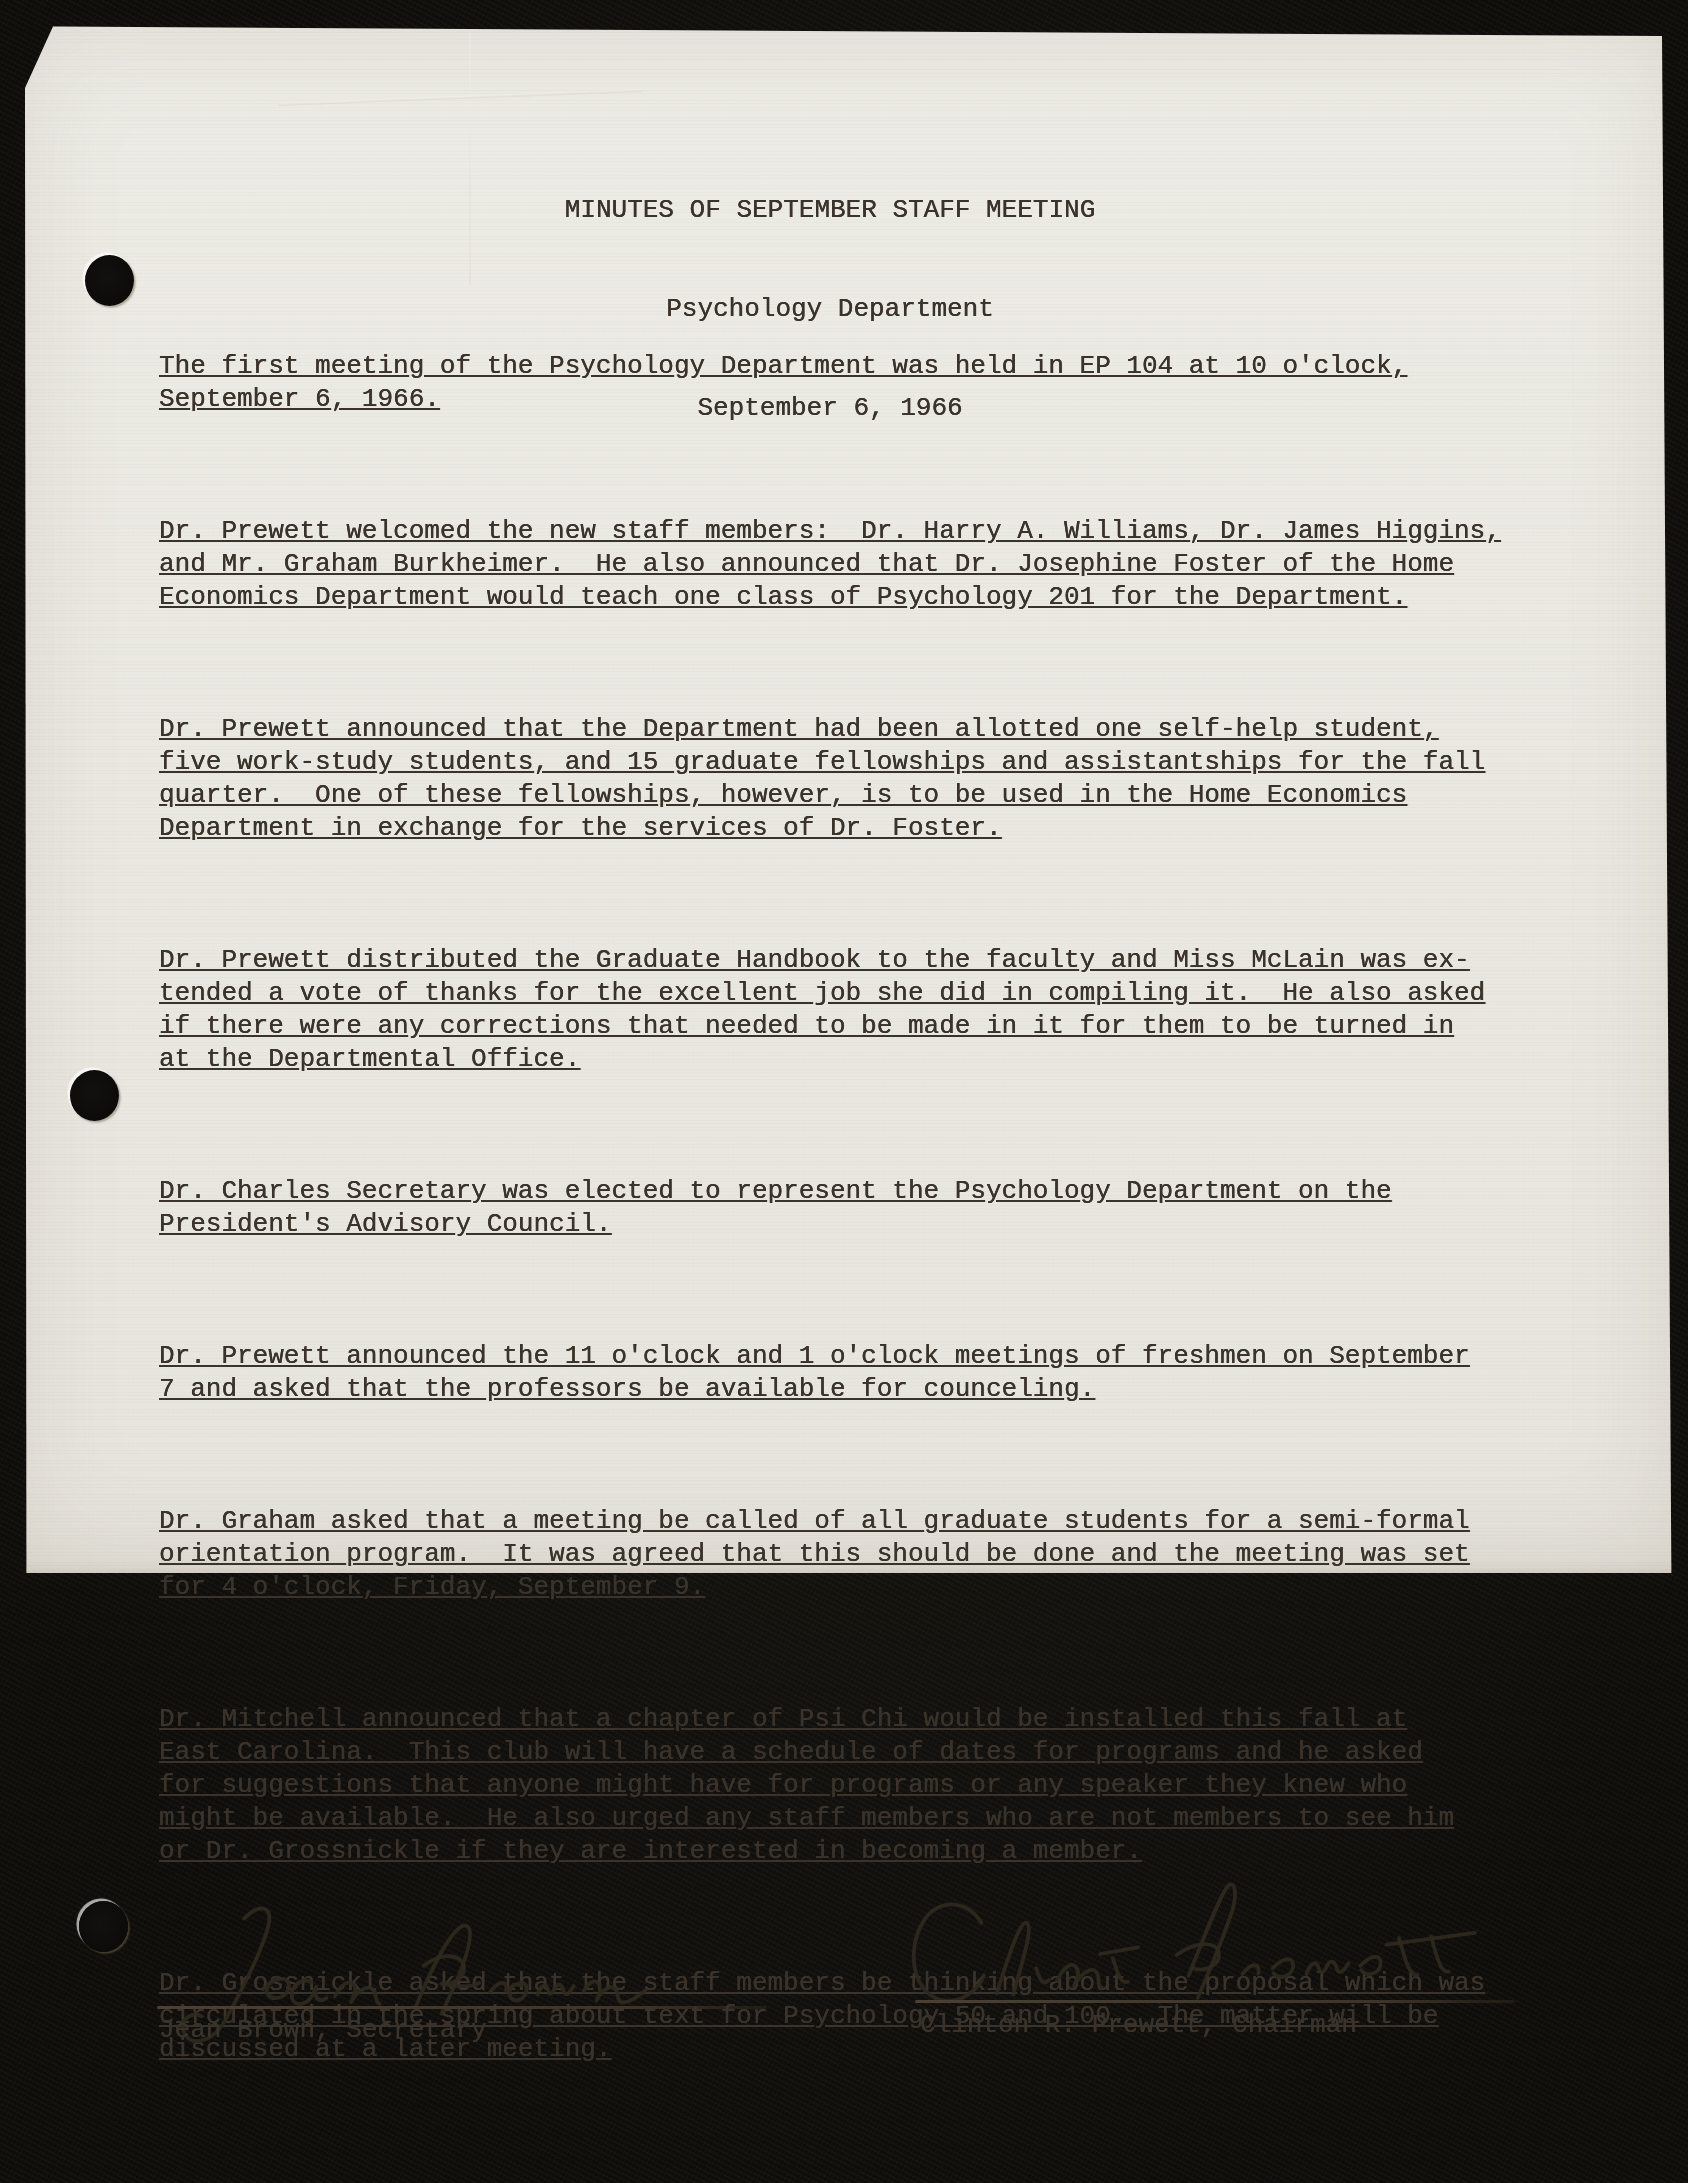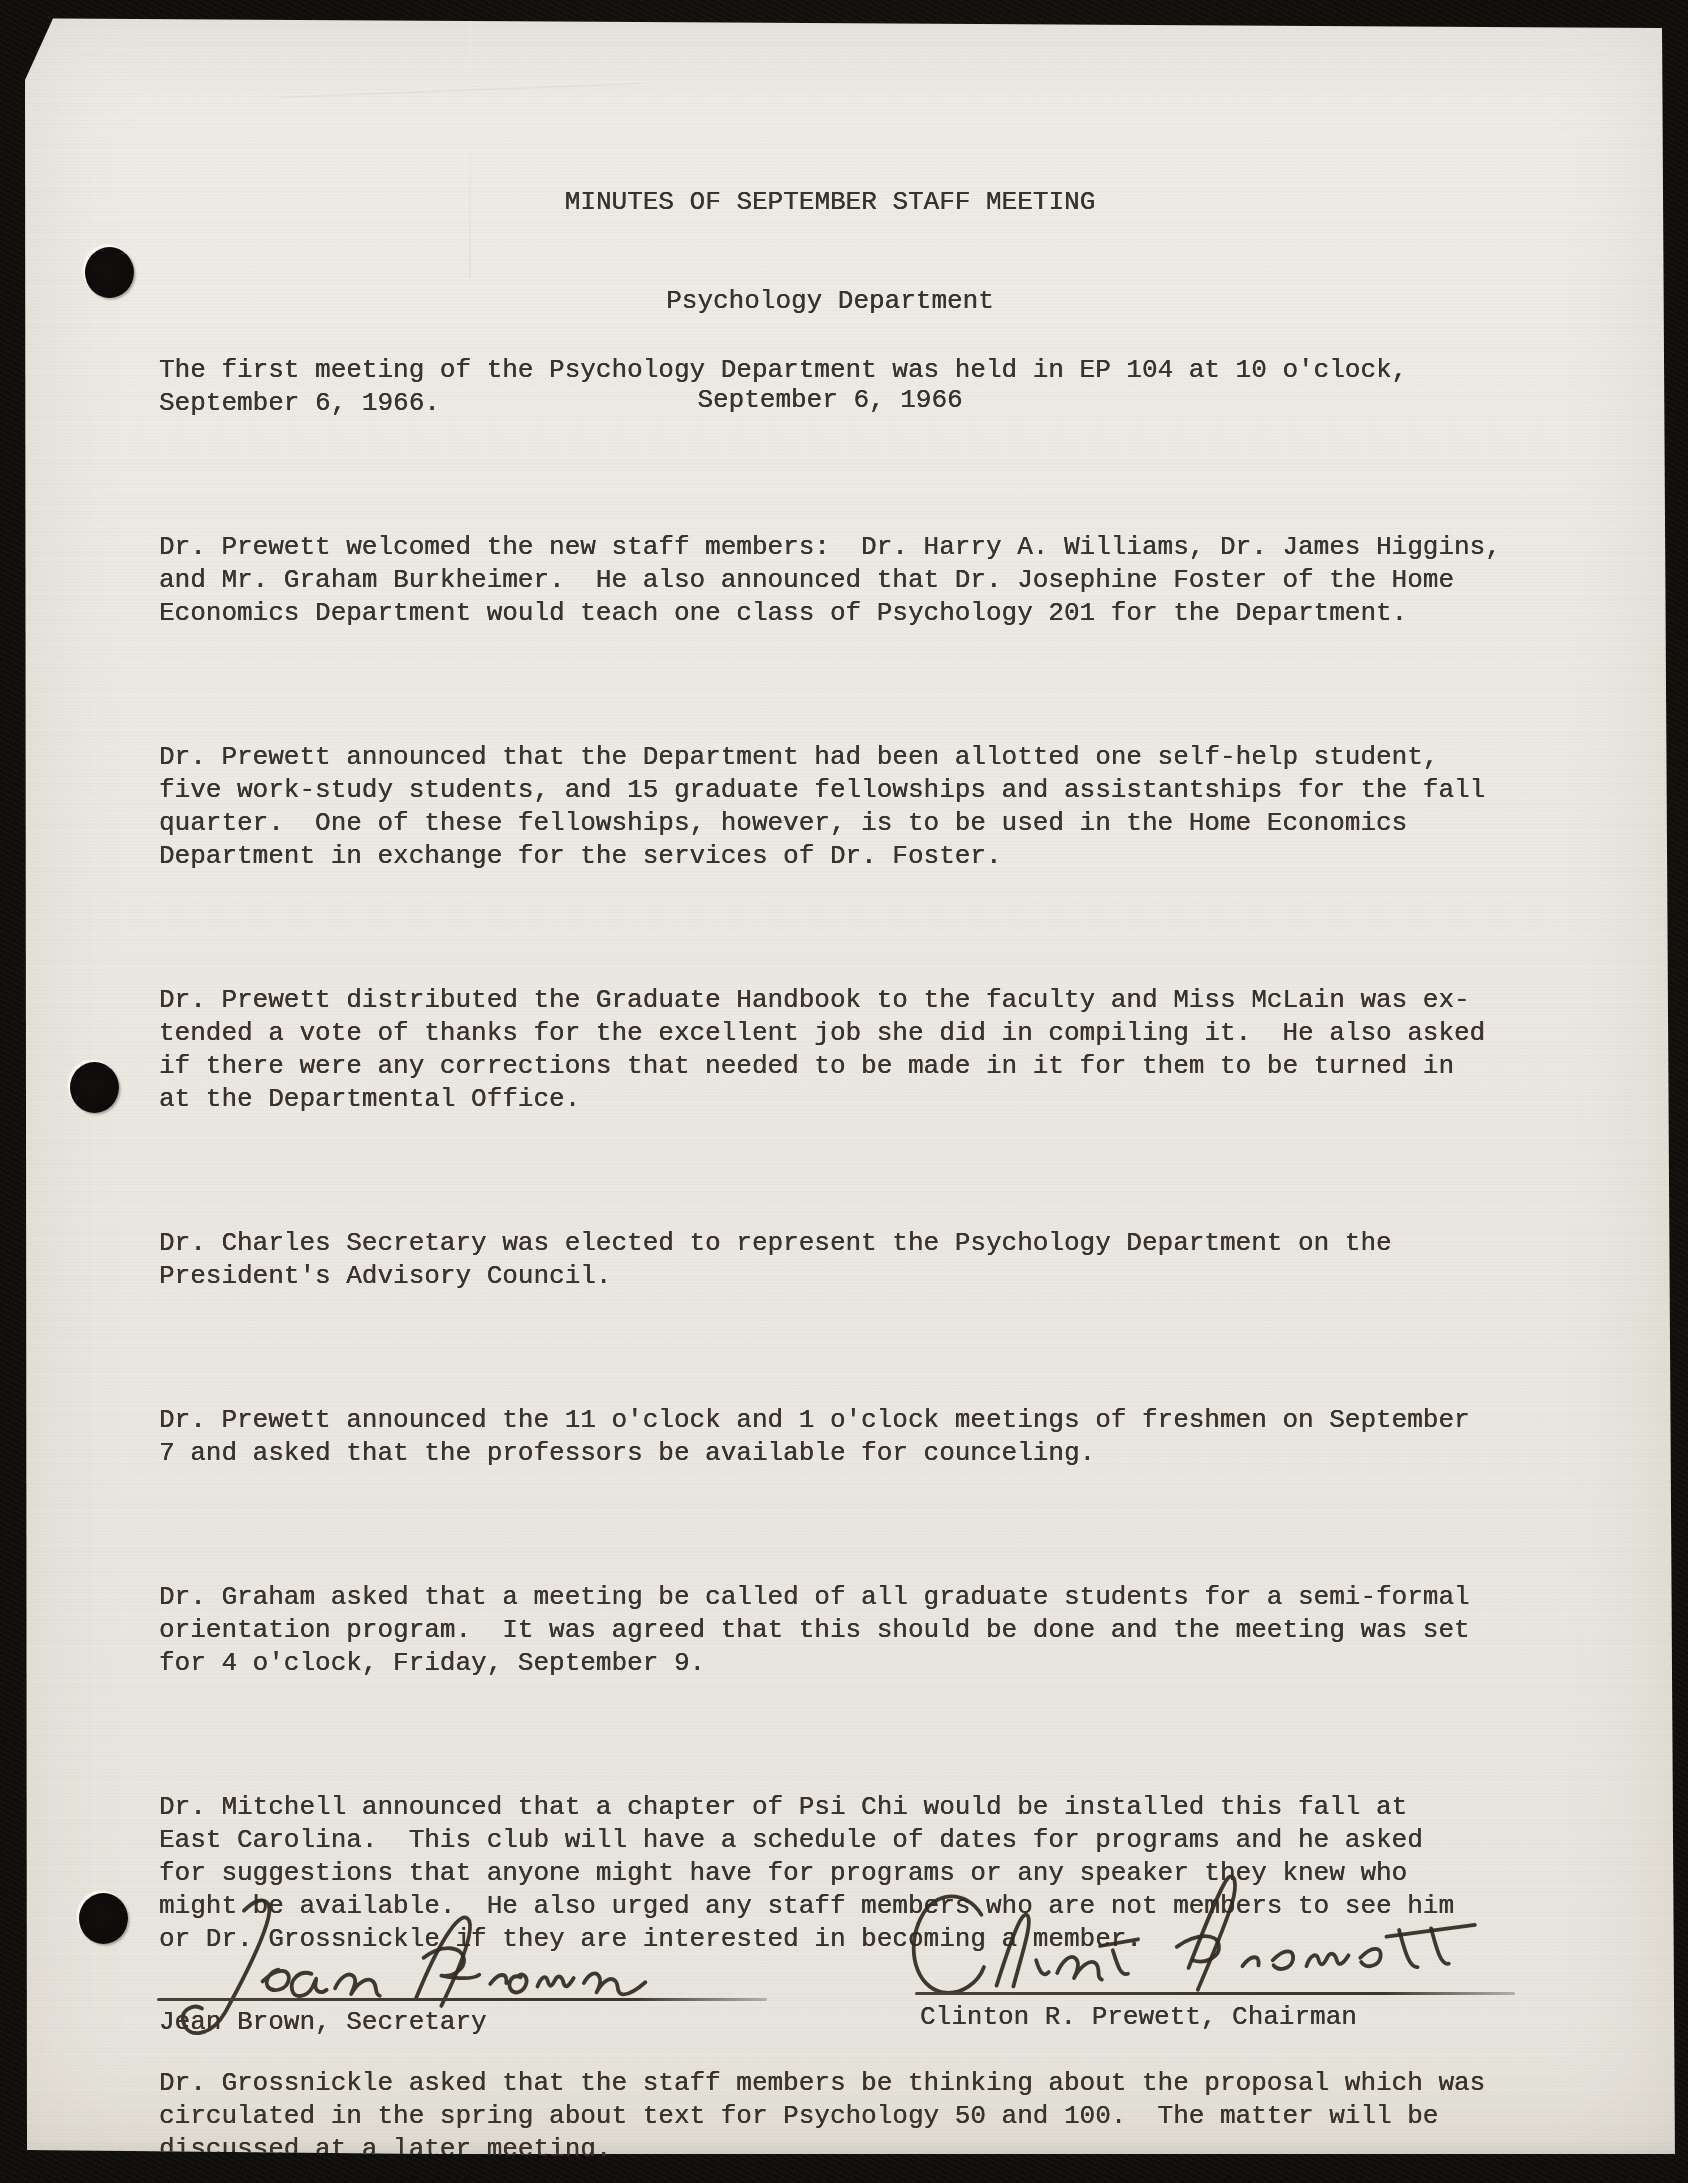--- a/index.html
+++ b/index.html
@@ -9,22 +9,22 @@
   }
   .scene {
     position: relative;
     width: 1689px; height: 2183px;
     background:
       repeating-linear-gradient(27deg, rgba(255,255,255,0.022) 0 1.7px, rgba(0,0,0,0) 1.7px 5px),
       repeating-linear-gradient(117deg, rgba(255,255,255,0.016) 0 0.8px, rgba(0,0,0,0) 0.8px 4.2px),
       radial-gradient(ellipse at 52% 45%, #17150f 0%, #0e0d0a 75%);
   }
   .paper {
-    position: absolute; left: 0; top: 0;
-    width: 1689px; height: 2154px;
+    position: absolute; left: 0; top: 8px;
+    width: 1689px; height: 1565px;
     clip-path: polygon(53px 18.6px, 1662px 28px, 1675px 2166px, 27px 2150px, 25px 80px);
     background:
       repeating-linear-gradient(0deg, rgba(120,110,90,0.03) 0 0.8px, rgba(0,0,0,0) 0.8px 3.4px),
       repeating-linear-gradient(90deg, rgba(255,255,255,0.03) 0 0.8px, rgba(0,0,0,0) 0.8px 2.5px),
       linear-gradient(180deg, #ecebe5 0%, #e9e7e0 55%, #e7e4dd 100%);
     box-shadow: inset 0 0 118px rgba(130,118,96,0.22), inset 0 0 15px rgba(120,108,88,0.18);
   }
   .crease {
     position: absolute;
     background: linear-gradient(180deg, rgba(255,255,255,0.55), rgba(140,128,105,0.25));
@@ -51,21 +51,21 @@
     text-shadow: 0 0 0.6px rgba(58,51,43,0.9), 0.3px 0 0 rgba(58,51,43,0.55);
     white-space: pre;
   }
   .title-block {
     position: absolute; left: 159px; top: 120px; width: 1342px;
     text-align: center;
   }
   .body-text {
     position: absolute; left: 159px; top: 276px; width: 1435px;
   }
-  .para { margin: 12px 0 33px 0; }
+  .para { margin: 0 0 33px 0; text-decoration: underline; }
 
   .sig-line {
     position: absolute; height: 3.4px;
     background: linear-gradient(90deg, #4a4033 0%, #3d352a 78%, rgba(61,53,42,0.55) 92%, rgba(61,53,42,0.3) 100%);
     border-radius: 1.7px;
   }
   .sig-line.left  { left: 157px;  top: 1998px; width: 610px; }
   .sig-line.right { left: 915px; top: 1992px; width: 600px; }
   .typed-name { position: absolute; }
   .typed-name.left  { left: 159px;  top: 2006px; }

